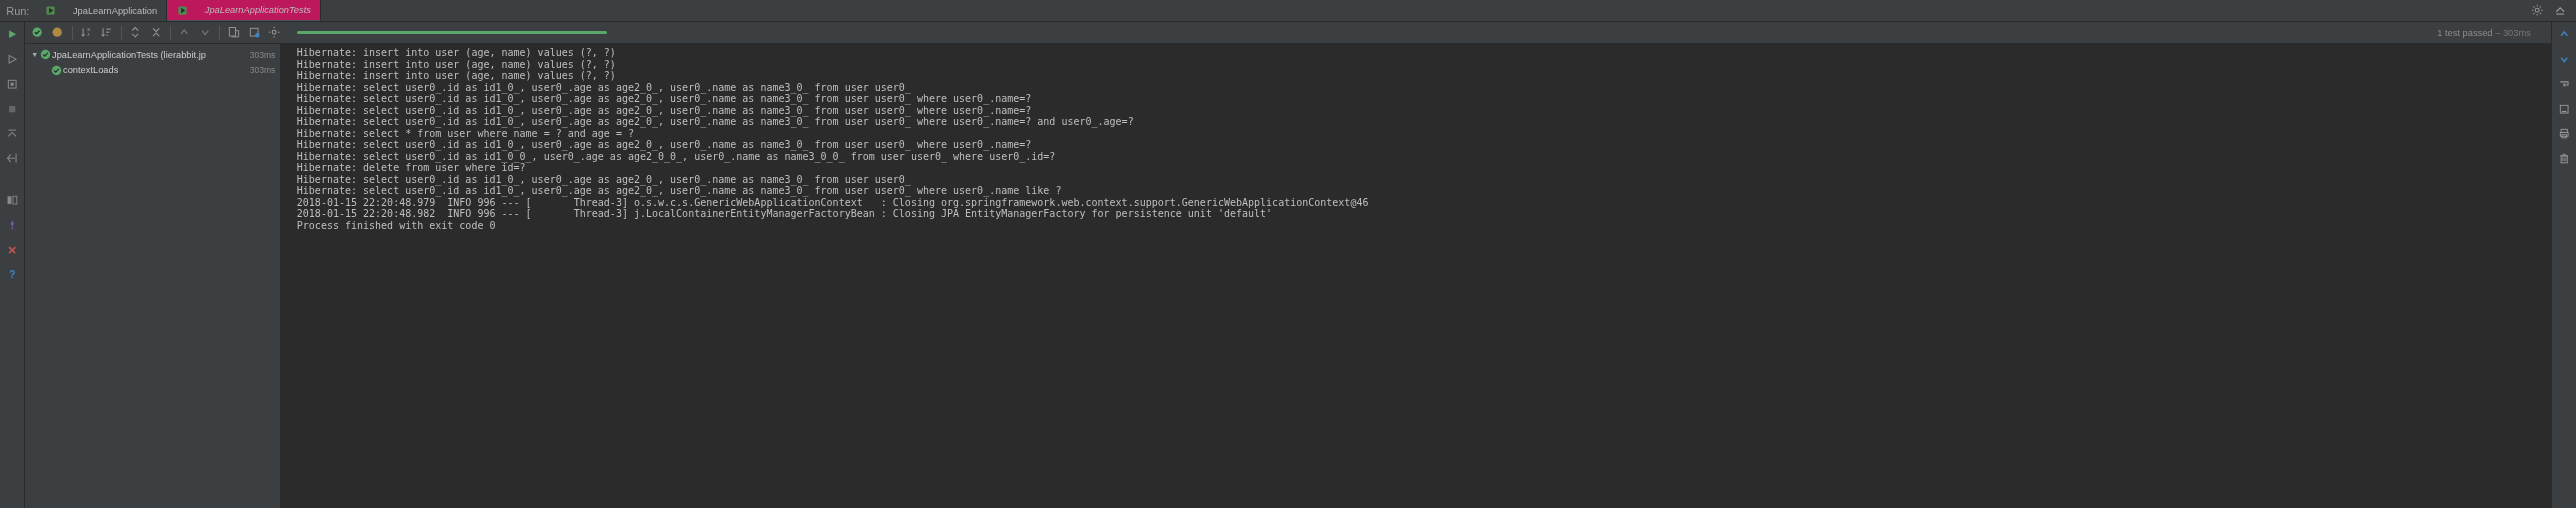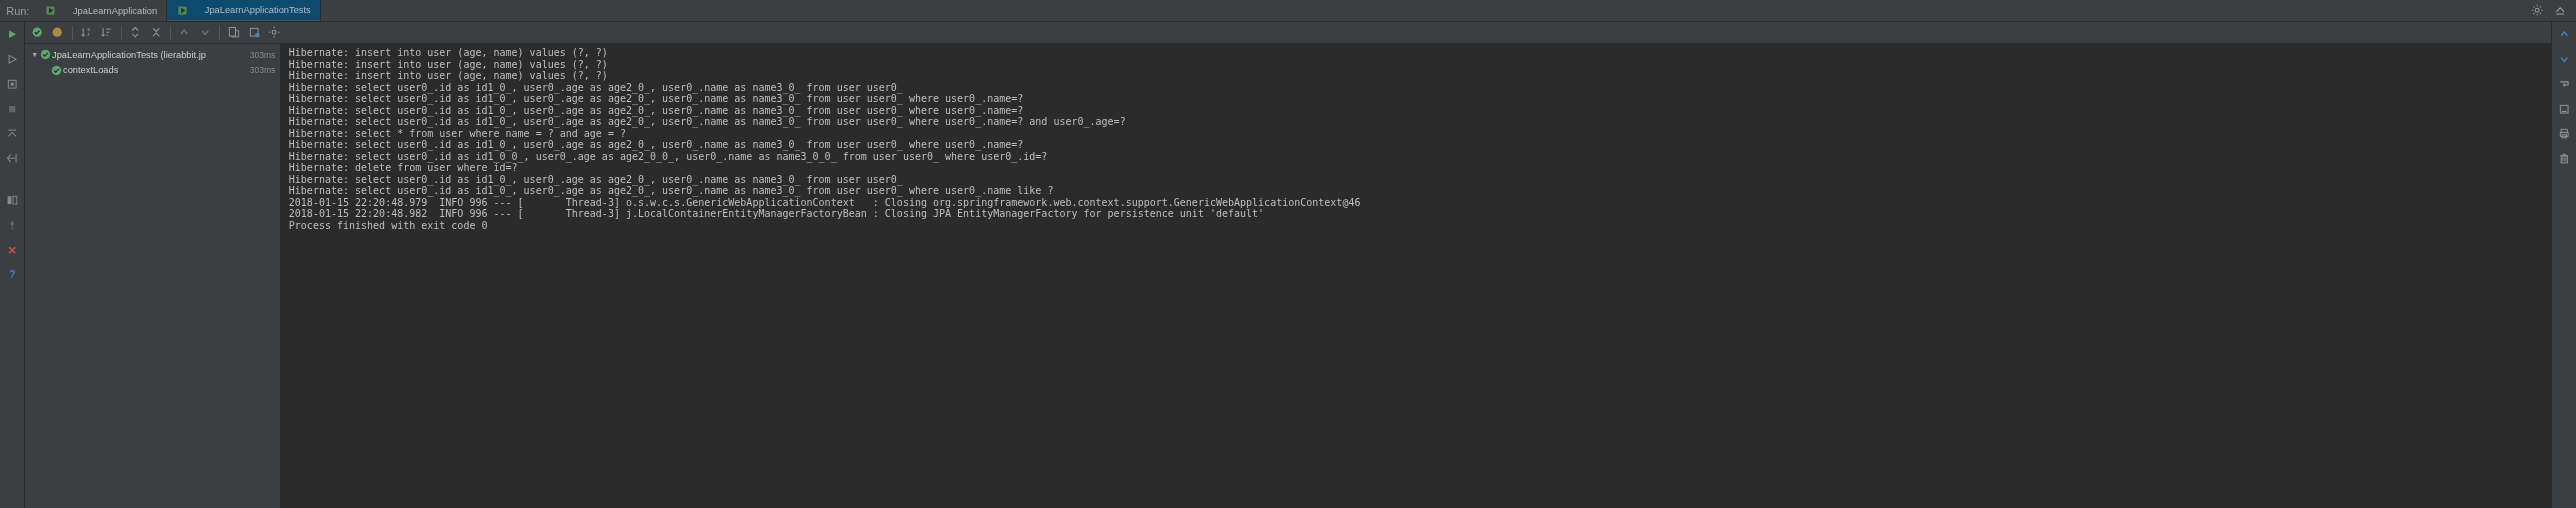--- a/index.html
+++ b/index.html
@@ -28,22 +28,23 @@
     color: #999; padding: 0 6.2px 0 3.1px; font-size: 11px;
   }
   .tab {
     display: flex; align-items: center; gap: 17px;
     padding: 0 9.3px;
     color: #bbbbbb;
     border-right: 0.8px solid #2b2b2b;
     cursor: pointer;
   }
   .tab.active {
-    background: #0c4a6e;
+    background: #be185d;
     border-bottom: 1.6px solid #4e5254;
+    font-style: italic;
   }
   .tab-icon { width: 11px; height: 11px; display:inline-flex; }
   .tabbar-right {
     margin-left: auto;
     display: flex; align-items: center; gap: 7.8px;
     padding-right: 7.8px;
   }
 
   
   .body { flex: 1; display: flex; overflow:hidden; }
@@ -131,21 +132,21 @@
     flex: 1;
     background: #2b2b2b;
     color: #bfbfbf;
     font-family: "Menlo", "Consolas", "DejaVu Sans Mono", monospace;
     font-size: 10px;
     line-height: 1.15;
     padding: 3.1px 7.8px;
     white-space: pre;
     overflow: hidden;
   }
-  .console-line { color: #bfbfbf; }
+  .console-line { color: #bfbfbf; margin-left: 8px; }
 </style>
 </head>
 <body>
 
 <div class="root">
 
   <div class="tabbar">
     <div class="run-label">Run:</div>
 
     <div class="tab">
@@ -330,20 +331,27 @@
               <circle cx="8" cy="8" r="2.5" fill="none" stroke="#999" stroke-width="1.3"></circle>
               <g stroke="#999" stroke-width="1.3">
                 <line x1="8" y1="1" x2="8" y2="3"></line>
                 <line x1="8" y1="13" x2="8" y2="15"></line>
                 <line x1="1" y1="8" x2="3" y2="8"></line>
                 <line x1="13" y1="8" x2="15" y2="8"></line>
               </g>
             </svg>
         </span>
 
+        <div class="progress-area">
+          <div class="progress-bar"></div>
+          <div class="status-text">
+            <span class="passed">1 test passed</span>
+            <span class="ms"> – </span><span class="ms">303ms</span>
+          </div>
+        </div>
       </div>
 
       <div class="split">
         <div class="tree-pane">
           <div class="tree-row">
             <span class="tree-arrow">▼</span>
             <span class="ok-icon">
               <svg viewBox="0 0 14 14">
                   <circle cx="7" cy="7" r="6" fill="#59a869"></circle>
                   <path d="M4 7 L6 9 L10 5" fill="none" stroke="#2b2b2b" stroke-width="1.6"></path>

